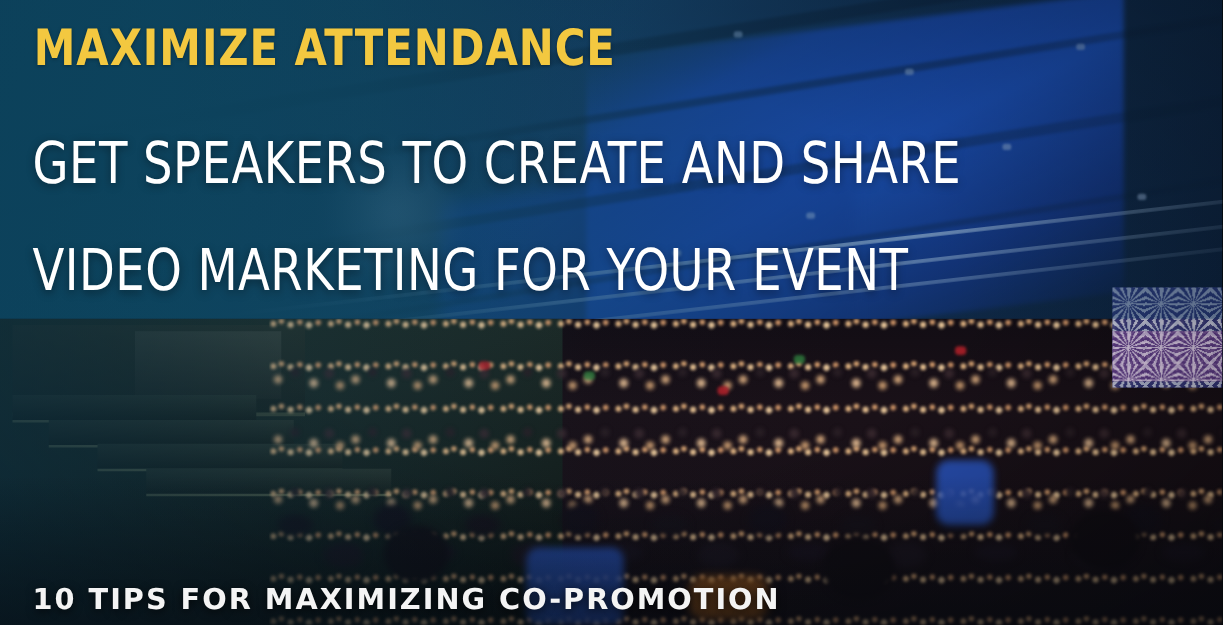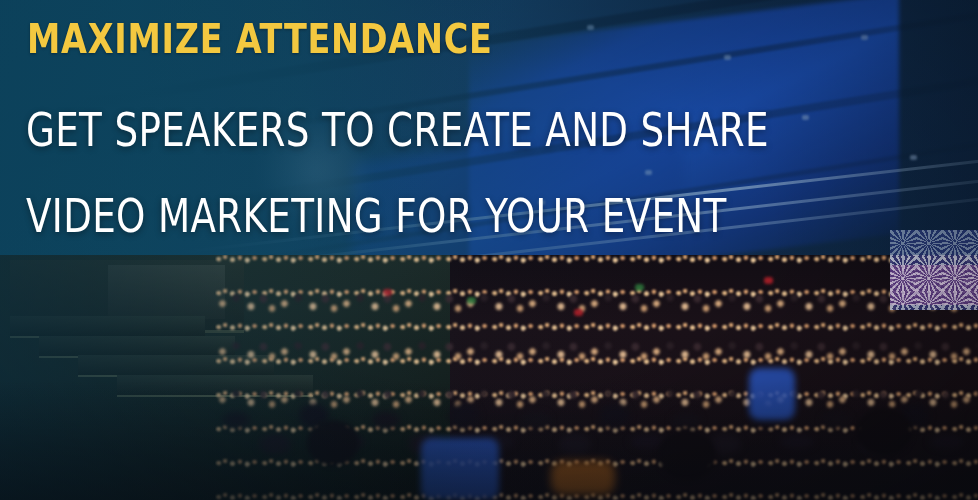--- a/index.html
+++ b/index.html
@@ -244,15 +244,16 @@
   <div class="overlay-bottom"></div>
   <div class="overlay-footer"></div>
 
   <div class="content">
     <div class="eyebrow">MAXIMIZE ATTENDANCE</div>
 
     <div class="headline headline-1">GET SPEAKERS TO CREATE AND SHARE</div>
 
     <div class="headline headline-2">VIDEO MARKETING FOR YOUR EVENT</div>
 
+    <div class="caption">10 TIPS FOR MAXIMIZING CO-PROMOTION</div>
   </div>
 
 </div>
 
 </body></html>

